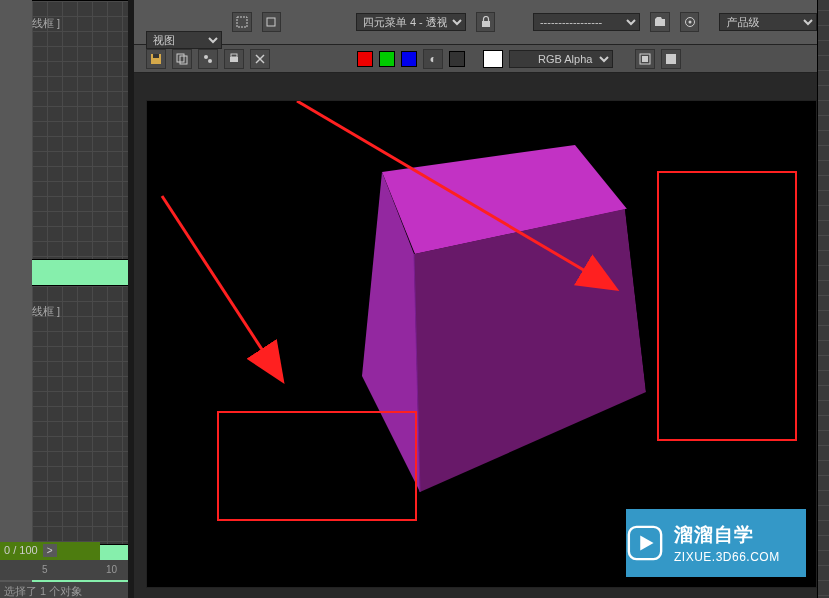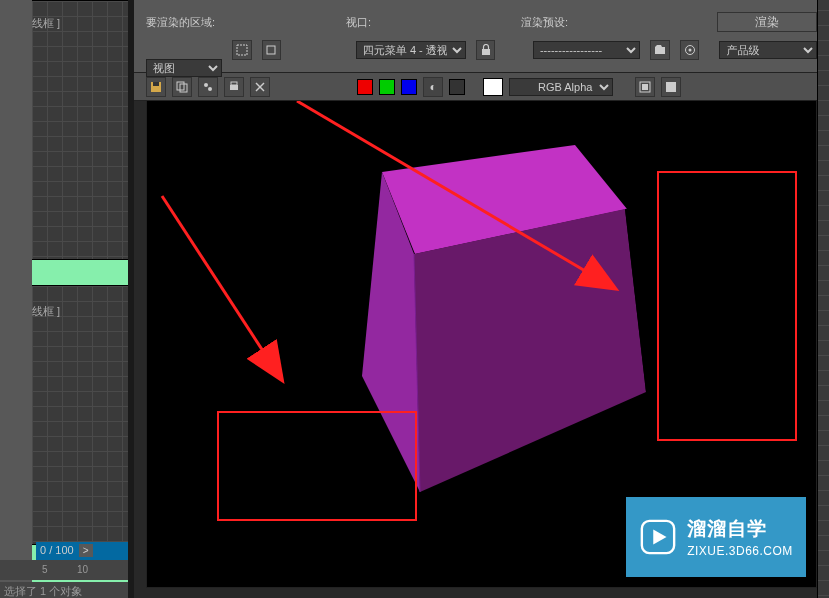--- a/index.html
+++ b/index.html
@@ -10,21 +10,21 @@
     .viewport-grid.top { margin-top: 0; }
     .viewport-grid.bottom { margin-top: 25px; }
     .grid-lines { position: absolute; inset: 0; background-image: 
       linear-gradient(#4a4a4a 1px, transparent 1px),
       linear-gradient(90deg, #4a4a4a 1px, transparent 1px);
       background-size: 15px 15px; }
     .viewport-label { position: absolute; top: 15px; left: 0; font-size: 11px; color: #aaa; }
     .viewport-label2 { position: absolute; top: 18px; left: 0; font-size: 11px; color: #aaa; }
     
     .dark-divider { position: absolute; left: 128px; top: 0; width: 6px; height: 598px; background: #1a1a1a; }
-    .time-track { position: absolute; left: 0; top: 542px; width: 100px; height: 18px; background: #0369a1; font-size: 11px; padding: 2px 4px; margin-left: 36px; }
+    .time-track { position: absolute; left: 0; top: 542px; width: 100px; height: 18px; background: #4d7c0f; font-size: 11px; padding: 2px 4px; }
     .arrow-btn { background: #585858; color: #ccc; padding: 1px 4px; margin-left: 2px; font-size: 10px; }
     .ruler { position: absolute; left: 0; top: 560px; width: 130px; height: 20px; background: #444; }
     .ruler-mark { position: absolute; top: 4px; font-size: 10px; color: #999; }
     .status-line { position: absolute; left: 0; top: 582px; width: 130px; font-size: 11px; color: #999; padding: 2px 4px; background: #444; }
     
     .main-panel { position: absolute; left: 134px; top: 0; right: 0; bottom: 0; background: #282828; }
     .render-toolbar { padding: 10px 12px 6px 12px; background: #585858; border-bottom: 1px solid #222; }
     .toolbar-row { display: flex; align-items: center; gap: 10px; height: 24px; margin-bottom: 4px; }
     .section-label { font-size: 11px; color: #ccc; }
     .dropdown { background: #3a3a3a; color: #ccc; border: 1px solid #222; font-size: 11px; height: 18px; padding: 0 2px; }
@@ -46,21 +46,21 @@
     .sw-darkgrey { background: #333; }
     .sw-white { background: #fff; }
     
     .render-view { position: absolute; left: 12px; top: 100px; right: 12px; bottom: 10px; background: #000; border: 1px solid #222; }
     
     .cube-render { position: absolute; left: 100px; top: 40px; width: 430px; height: 380px; }
     
     .red-box1 { position: absolute; left: 510px; top: 70px; width: 140px; height: 270px; border: 2px solid #ff2020; }
     .red-box2 { position: absolute; left: 70px; top: 310px; width: 200px; height: 110px; border: 2px solid #ff2020; }
     
-    .watermark { position: absolute; right: 10px; bottom: 10px; width: 180px; height: 80px; background: #3498c7; display: flex; align-items: center; justify-content: center; gap: 10px; color: #fff; }
+    .watermark { position: absolute; right: 10px; bottom: 10px; width: 180px; height: 68px; background: #3498c7; display: flex; align-items: center; justify-content: flex-start; gap: 10px; color: #fff; }
     .wm-icon { width: 38px; height: 38px; }
     .wm-text { display: flex; flex-direction: column; }
     .wm-title { font-size: 19px; font-weight: bold; letter-spacing: 1px; }
     .wm-sub { font-size: 12px; letter-spacing: 0.5px; margin-top: 2px; }
     
     .right-edge { position: absolute; right: 0; top: 0; width: 12px; height: 598px; background: #3a3a3a; border-left: 1px solid #000; }
     .right-edge-inner { width: 100%; height: 100%; background-image: linear-gradient(#4a4a4a 1px, transparent 1px); background-size: 15px 15px; background-position: 0 280px; }
     
     svg.arrow { position: absolute; pointer-events: none; }
   </style>
@@ -77,44 +77,29 @@
     <div class="viewport-label2">线框 ]</div>
   </div>
 </div>
 
 <div class="time-track">
   <span>0 / 100</span>
   <span class="arrow-btn">&gt;</span>
 </div>
 <div class="ruler">
   <span class="ruler-mark" style="left:42px">5</span>
-  <span class="ruler-mark" style="left:77px">10</span>
+  <span class="ruler-mark" style="left:106px">10</span>
 </div>
 <div class="status-line">选择了 1 个对象</div>
 
 <div class="dark-divider"></div>
 
 <div class="main-panel">
 
   <div class="render-toolbar">
-    <div class="toolbar-row">
-      <div class="toolbar-section" style="width:150px">
-        <span class="section-label">要渲染的区域:</span>
-      </div>
-      <div style="width:30px"></div>
-      <div class="toolbar-section" style="width:120px">
-        <span class="section-label">视口:</span>
-      </div>
-      <div style="width:35px"></div>
-      <div class="toolbar-section" style="width:120px">
-        <span class="section-label">渲染预设:</span>
-      </div>
-      <div style="flex:1"></div>
-      <div class="render-btn">渲染</div>
-    </div>
     <div class="toolbar-row">
       <select class="dropdown dd-region"><option>视图</option></select>
       <div class="icon-btn">
         <svg width="12" height="12" viewBox="0 0 12 12">
             <rect x="1" y="1" width="10" height="10" fill="none" stroke="#ccc" stroke-width="1" stroke-dasharray="2,1"></rect>
           </svg>
       </div>
       <div class="icon-btn">
         <svg width="12" height="12" viewBox="0 0 12 12">
             <rect x="2" y="2" width="8" height="8" fill="none" stroke="#ccc" stroke-width="1"></rect>

